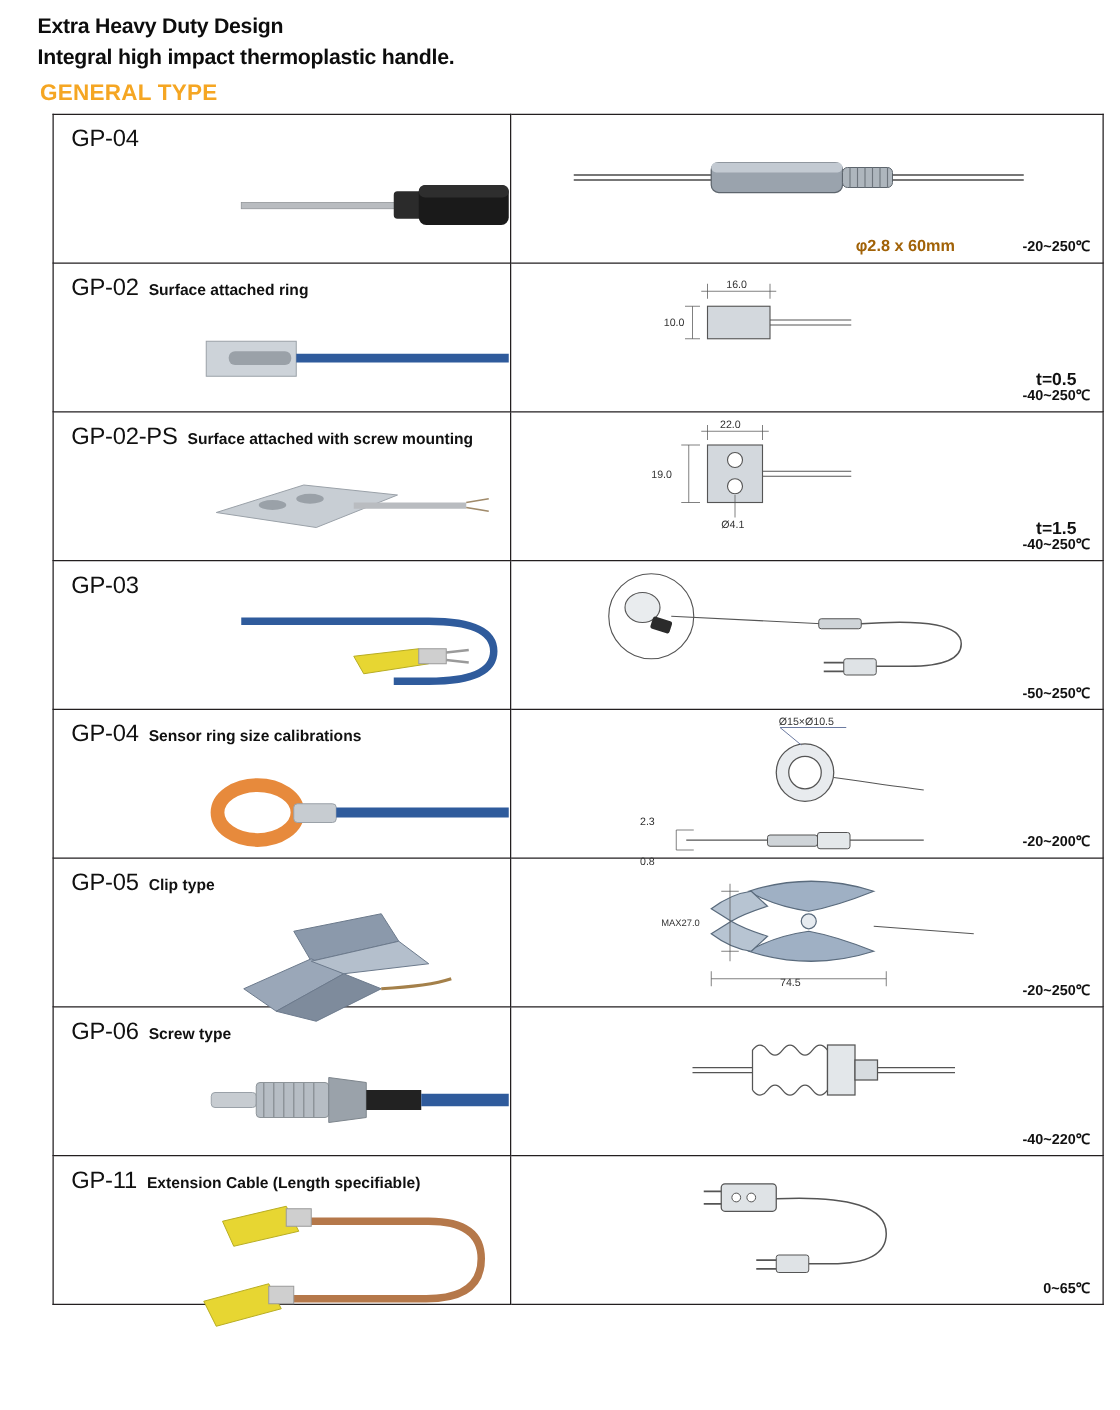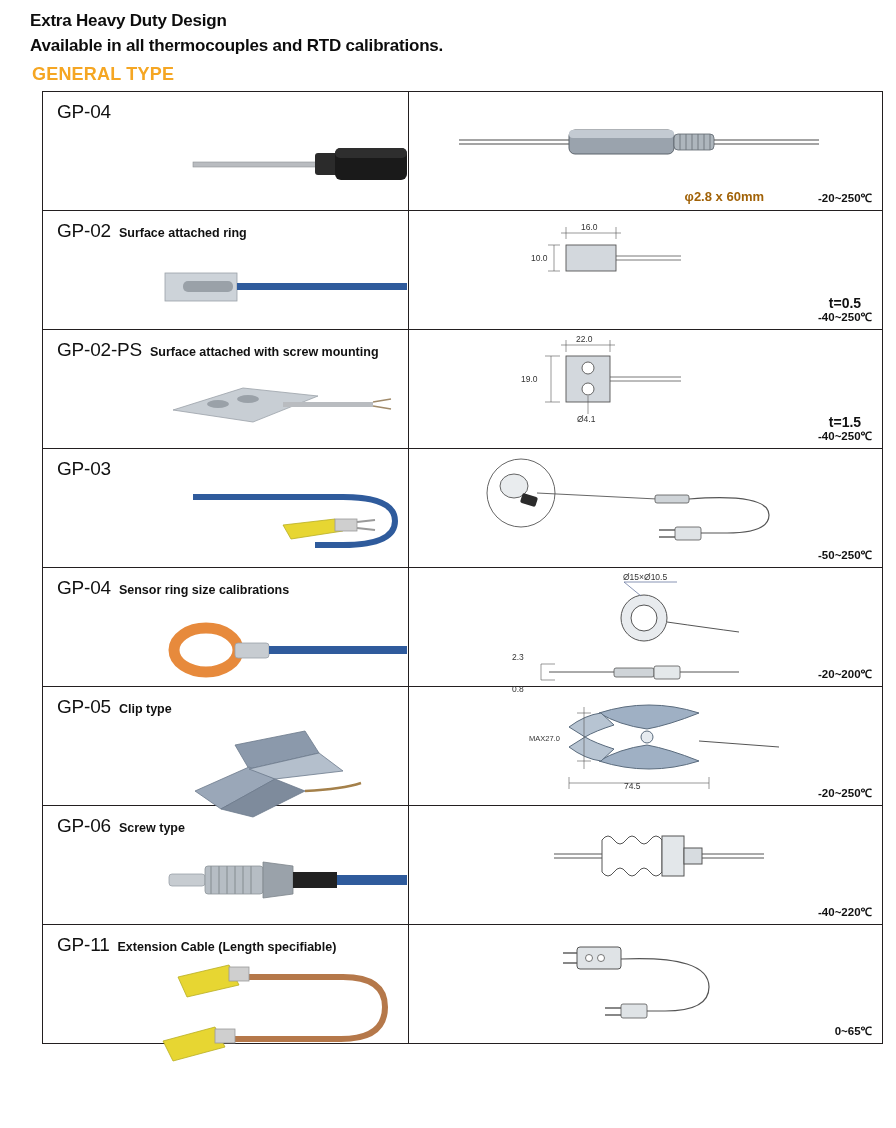--- a/index.html
+++ b/index.html
@@ -133,21 +133,21 @@
     fill: #333;
   }
 </style>
 </head>
 <body>
 
 <div class="page">
 
   <div class="intro">
     <div class="intro-line">Extra Heavy Duty Design</div>
-    <div class="intro-line">Available in all thermocouples and RTD calibrations.</div>
+    <div class="intro-line">Integral high impact thermoplastic handle.</div>
   </div>
 
   <div class="section-title" style="color: rgb(245, 166, 35);">GENERAL TYPE</div>
 
   <table class="spec">
 
     <tbody>
         <tr>
       <td class="left-cell">
         <div class="model-row">

